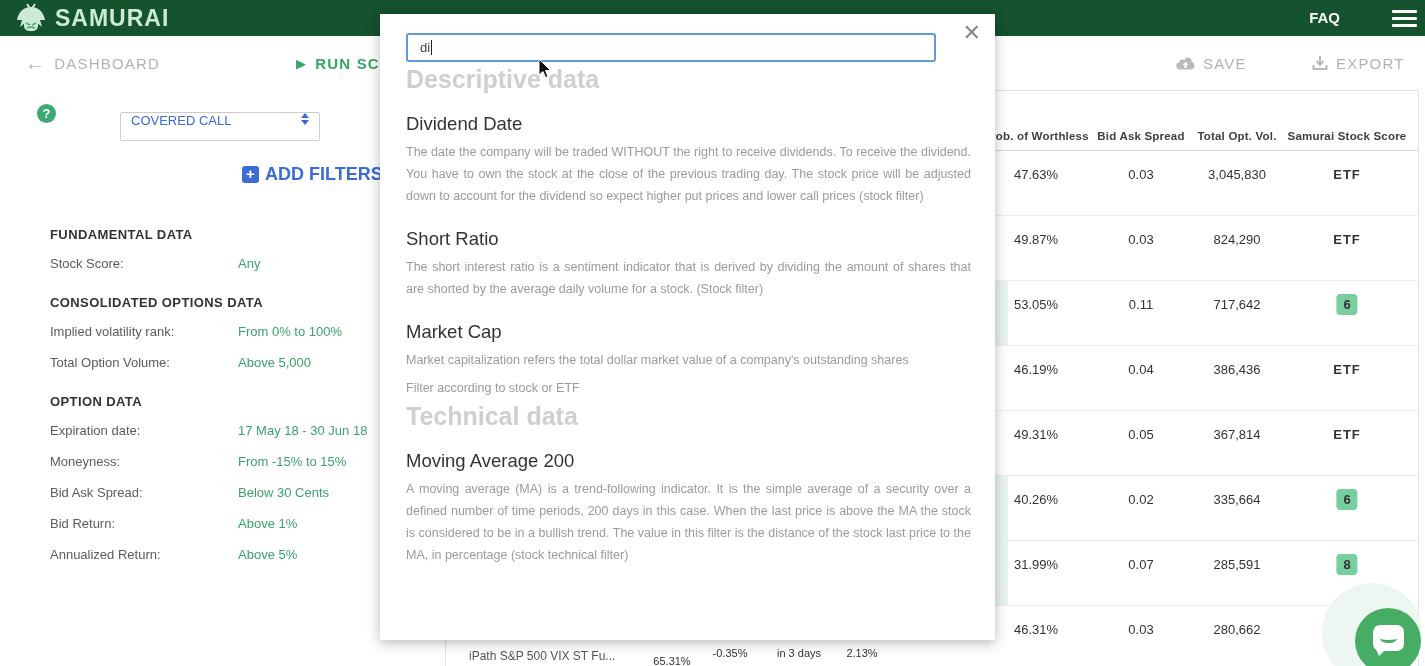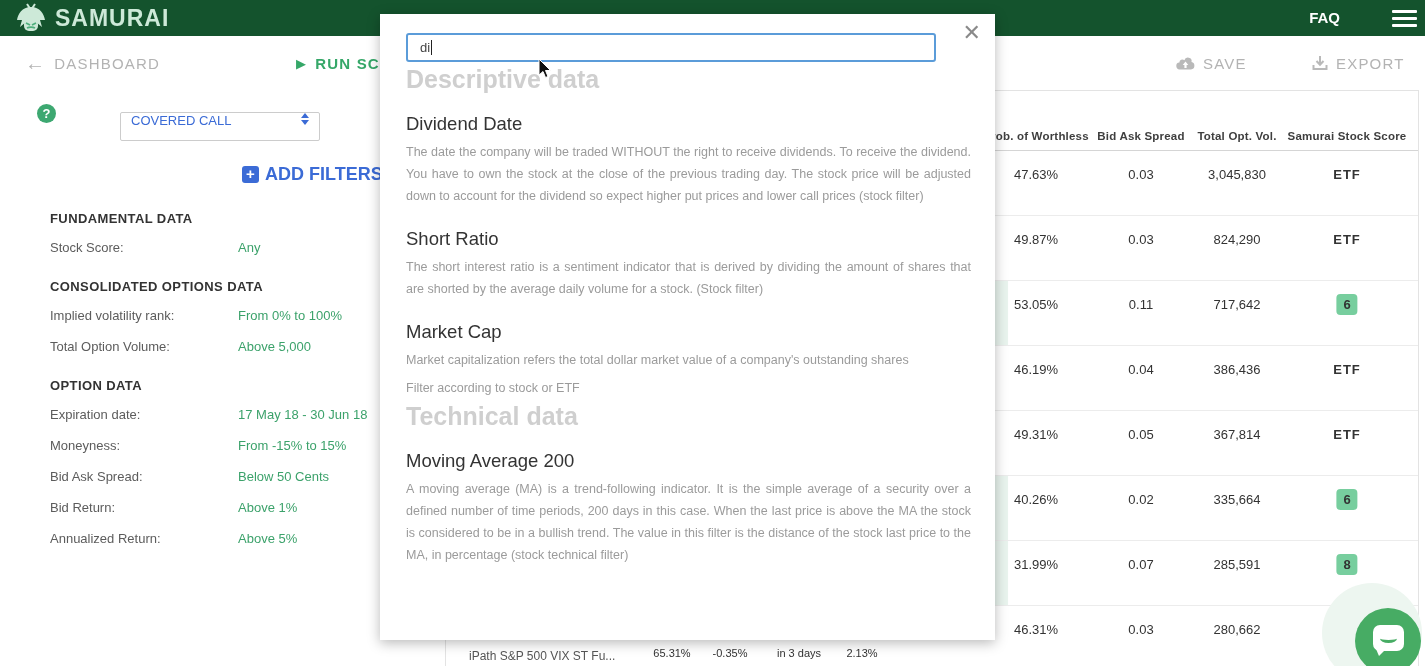--- a/index.html
+++ b/index.html
@@ -39,42 +39,42 @@
   .sel-arrows { display:flex; flex-direction:column; gap:2px; }
   .sel-arrows i { width:0; height:0; border-left:4px solid transparent; border-right:4px solid transparent; }
   .sel-arrows .up { border-bottom:5px solid #3B6BD6; }
   .sel-arrows .down { border-top:5px solid #3B6BD6; }
   .add-filters { position:absolute; left:242px; top:74px; display:flex; align-items:center; gap:6px;
     color:#3B6BD6; font-size:18px; font-weight:bold; cursor:pointer; }
   .plus-icon { width:17px; height:17px; background:#3B6BD6; border-radius:3px; color:#fff;
     font-size:15px; font-weight:bold; text-align:center; line-height:16px; }
   .filters { padding:121px 0 0 50px; }
   .f-section { margin-top:8px; }
-  .f-section:first-child { margin-top:0; }
+  .f-section:first-child { margin-top:16px; }
   .s-title { font-size:13px; font-weight:bold; color:#333; letter-spacing:.4px; height:16px; margin-bottom:13px; }
   .f-row { position:relative; height:31px; font-size:13px; color:#5c5c5c; }
   .f-row .f-val { position:absolute; left:188px; top:0; color:#3CA26B; cursor:pointer; }
 
   
   .table-card { position:absolute; left:445px; top:90px; width:974px; height:576px;
     background:#fff; border:1px solid #e3e3e3; border-bottom:none; z-index:1; overflow:hidden; }
   .t-head { position:absolute; left:0; top:0; width:100%; height:60px; border-bottom:1px solid #d5d5d5; }
   .t-head span { position:absolute; top:39px; transform:translateX(-50%); white-space:nowrap;
     font-size:11.5px; font-weight:bold; color:#3f3f3f; letter-spacing:.2px; }
   .t-rows { position:absolute; left:0; top:60px; width:100%; }
   .t-row { position:relative; height:65px; border-bottom:1px solid #ececec; cursor:pointer; background:#fff; }
   .t-row .cell { position:absolute; top:16px; transform:translateX(-50%); font-size:13px; color:#333; }
   .c-prob { left:590px; } .c-spread { left:695px; } .c-vol { left:791px; } .c-score { left:901px; }
   .score-etf { color:#c9c9c9; letter-spacing:1px; font-weight:bold; position:relative; z-index:3; }
   .score-badge { background:#77CE9E; color:#fff; font-weight:bold; font-size:12px;
     padding:3px 7px; border-radius:4px; top:13px !important; }
   .sliver { position:absolute; left:548px; top:0; bottom:0; width:14px; background:#E9F4EE; }
   .sym2 { position:absolute; left:23px; top:43px; font-size:12px; color:#555; }
   .pv { position:absolute; top:41px; transform:translateX(-50%); font-size:11px; color:#333; }
-  .pv0 { left:226px; } .pv1 { left:284px; } .pv2 { left:353px; } .pv3 { left:416px; }
+  .pv0 { left:226px;margin-top:8px; } .pv1 { left:284px; } .pv2 { left:353px; } .pv3 { left:416px; }
 
   
   .modal { position:absolute; left:380px; top:14px; width:615px; height:626px; background:#fff;
     box-shadow:0 3px 12px rgba(0,0,0,.28); z-index:10; overflow:hidden; }
   .close-btn { position:absolute; right:14px; top:8px; font-size:22px; font-weight:200;
     color:#8a8a8a; cursor:pointer; line-height:1; }
   .m-body { padding:19px 24px 0 26px; }
   .search-box { width:530px; height:29px; border:2px solid #5B9CD9; border-radius:3px;
     display:flex; align-items:center; padding:0 12px; cursor:text; }
   .search-box .val { font-size:13px; color:#444; }
@@ -187,21 +187,21 @@
       <div class="f-row">
         <span>Expiration date:</span>
         <span class="f-val">17 May 18 - 30 Jun 18</span>
       </div>
       <div class="f-row">
         <span>Moneyness:</span>
         <span class="f-val">From -15% to 15%</span>
       </div>
       <div class="f-row">
         <span>Bid Ask Spread:</span>
-        <span class="f-val">Below 50 Cents</span>
+        <span class="f-val">Below 30 Cents</span>
       </div>
       <div class="f-row">
         <span>Bid Return:</span>
         <span class="f-val">Above 1%</span>
       </div>
       <div class="f-row">
         <span>Annualized Return:</span>
         <span class="f-val">Above 5%</span>
       </div>
     </div>

